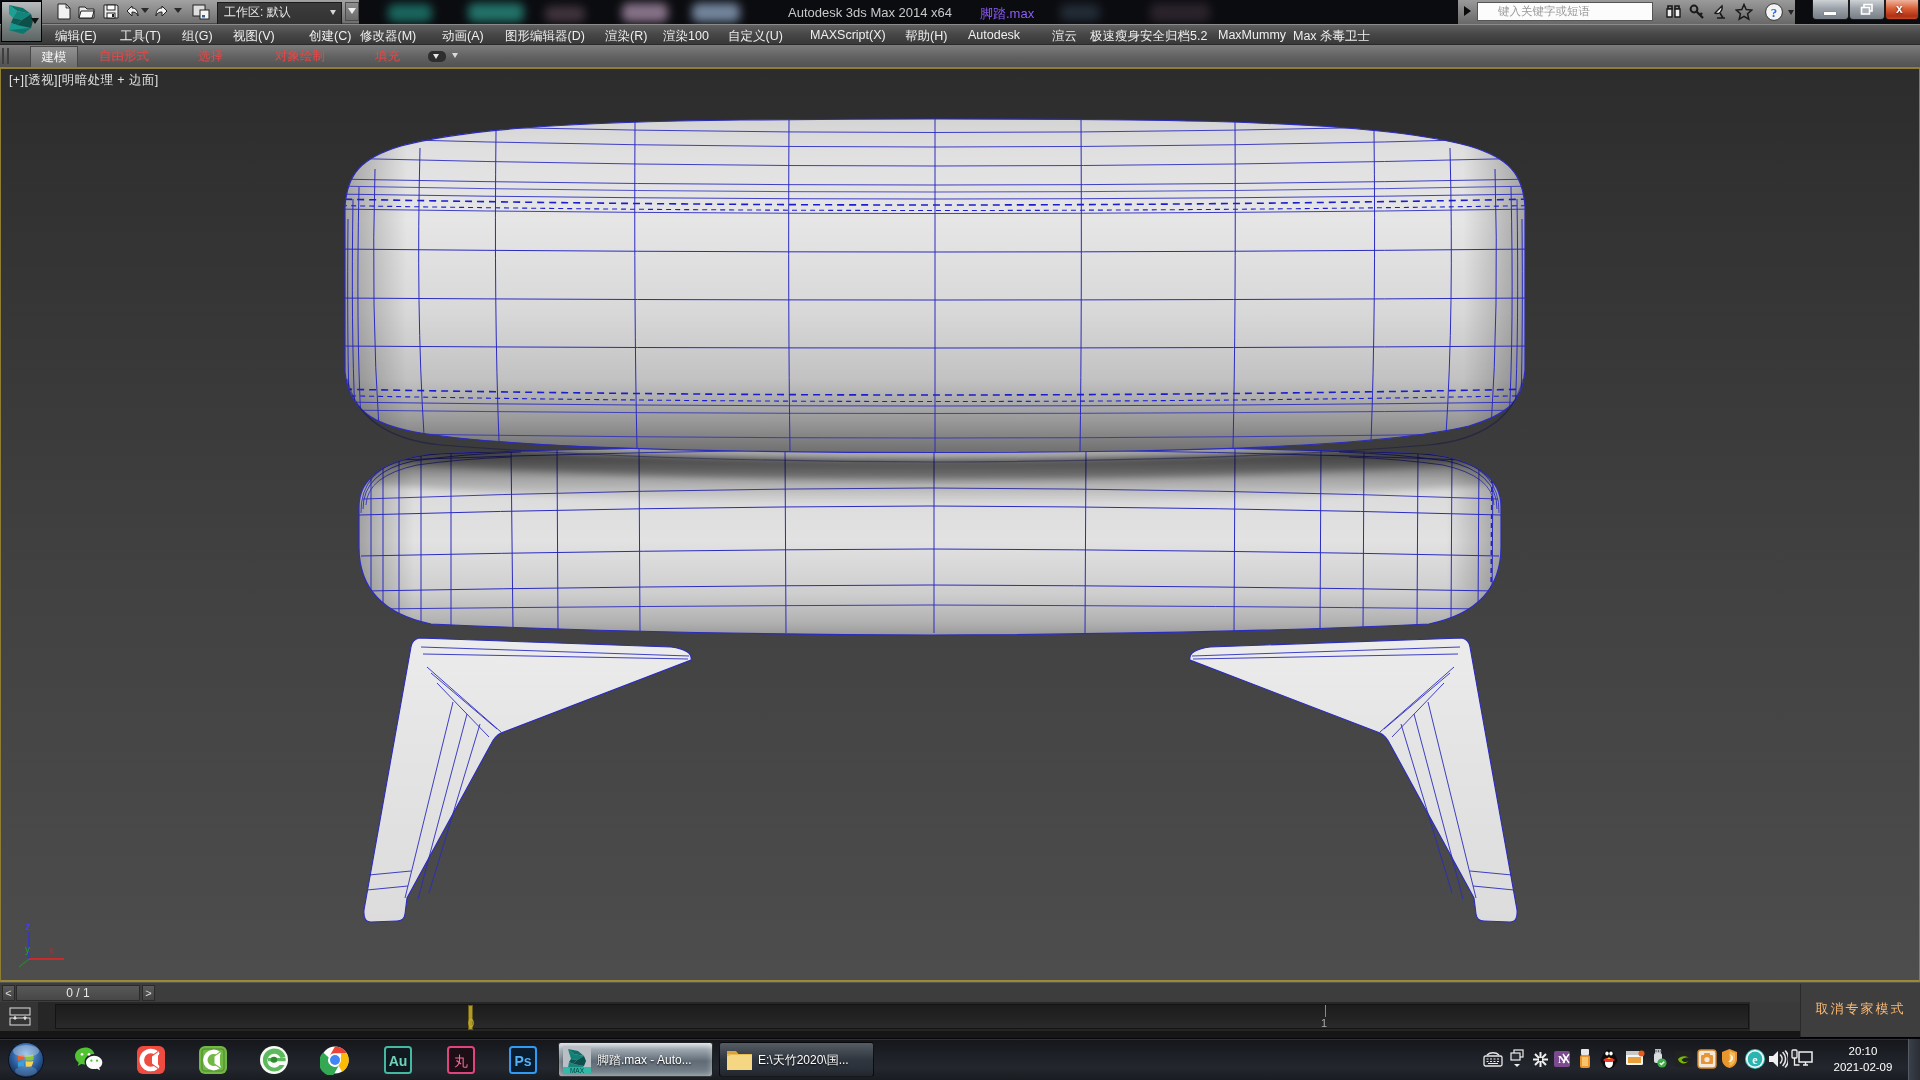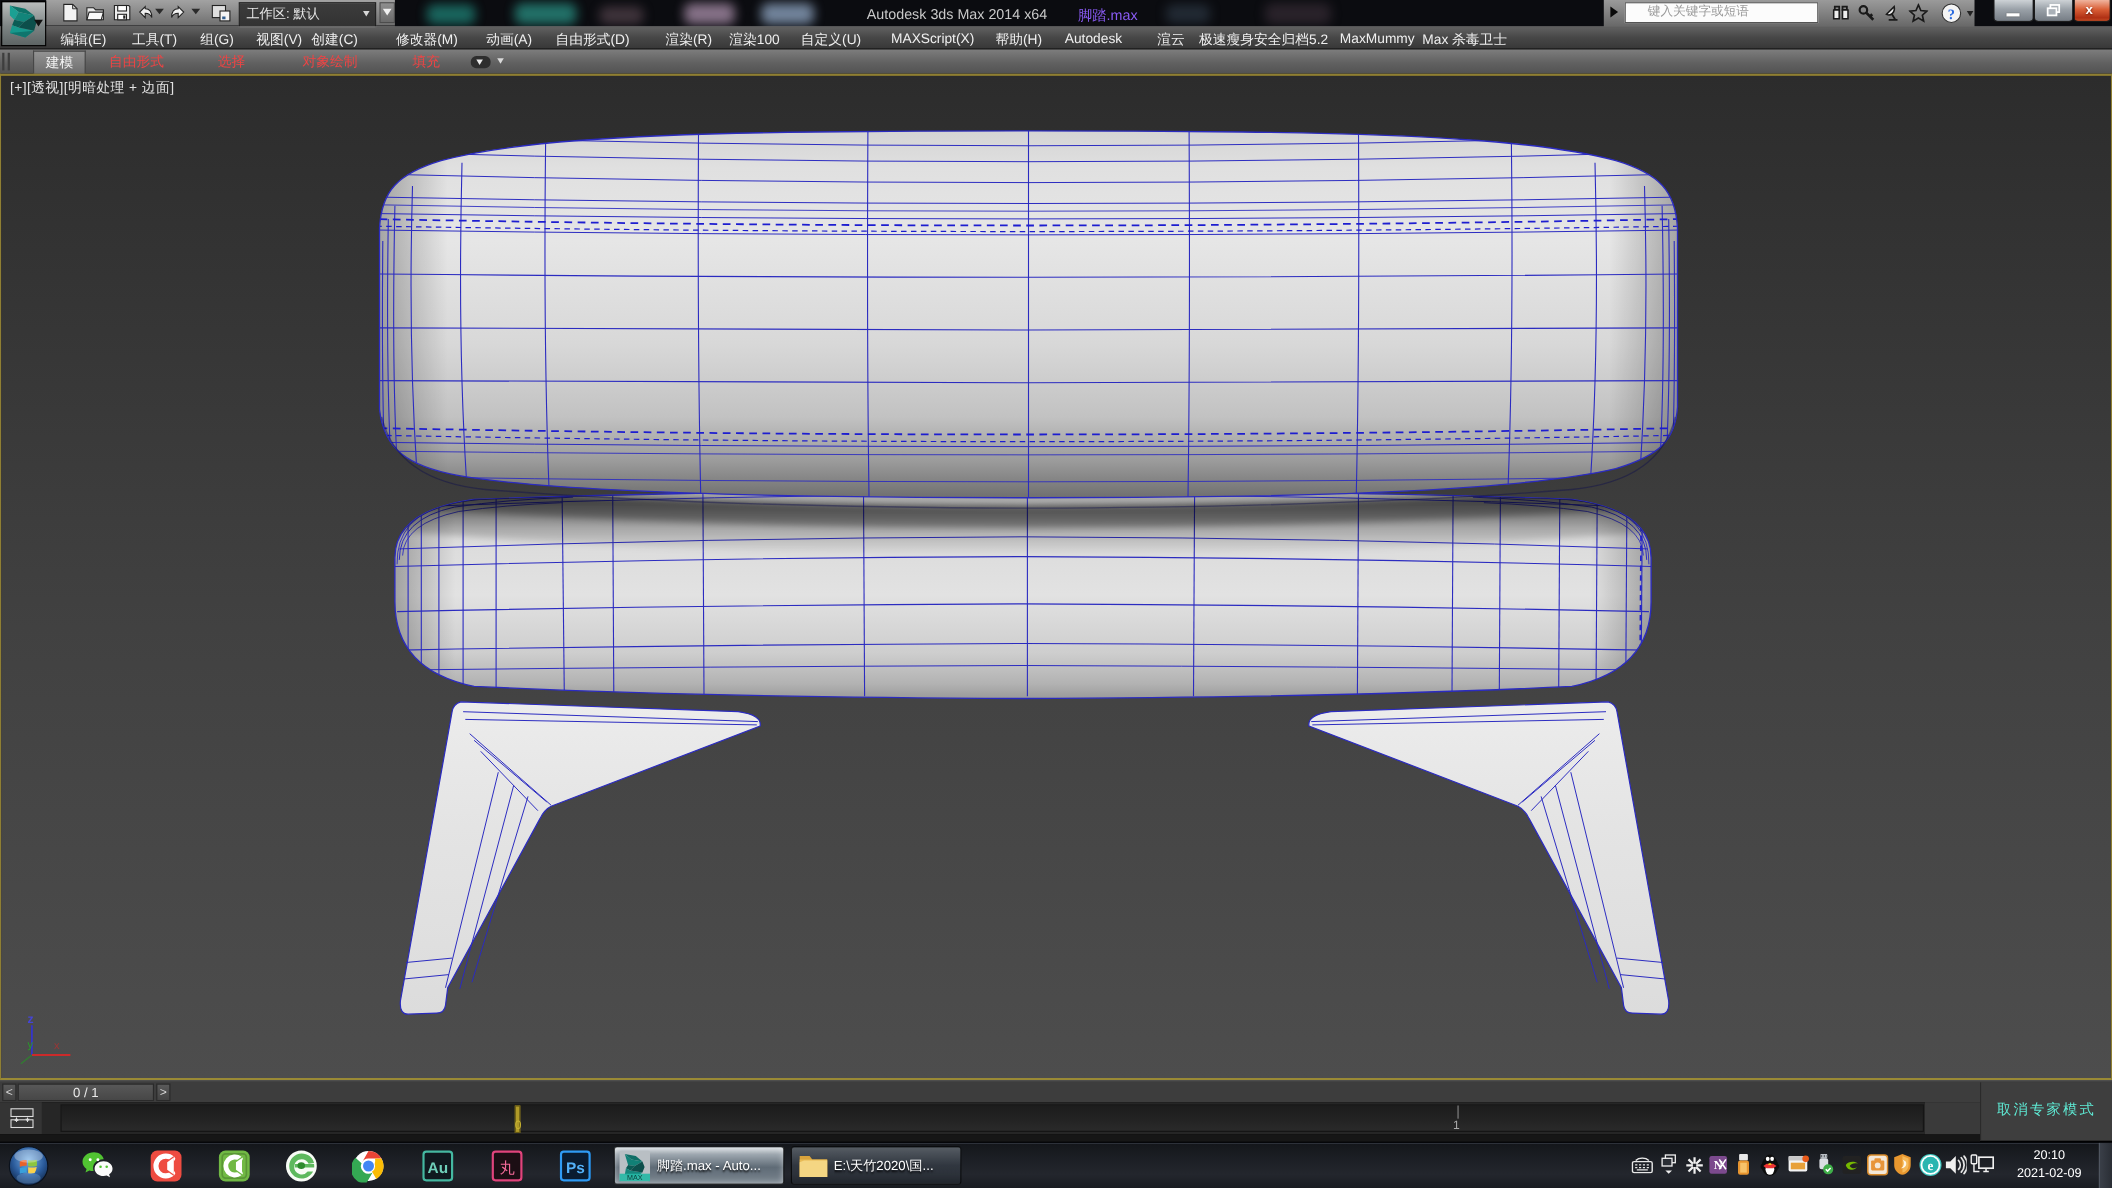--- a/index.html
+++ b/index.html
@@ -26,21 +26,21 @@
 #grip{left:2px;top:48px;width:7px;height:16px;border-left:2px solid #3e3e3e;border-right:2px solid #3e3e3e}
 
 #vp{left:0;top:67px;width:1920px;height:915px;background:linear-gradient(#2c2c2c,#313131 12%,#414141 55%,#4b4b4b 92%,#4d4d4d);border:1px solid #8f7f33;border-top:2px solid #8f7f33;border-bottom:2px solid #9a8a35}
 #vplabel{left:8px;top:3px;color:#e2e2e2;font-size:12.5px;letter-spacing:.4px}
 
 #tslider{left:0;top:982px;width:1920px;height:20px;background:#3d3d3d;border-top:1px solid #555}
 #tshandle{left:16px;top:2px;width:124px;height:16px;background:linear-gradient(#585858,#474747);border:1px solid #2a2a2a;color:#e9e9e9;font-size:12px;text-align:center;line-height:15px}
 .tsbtn{position:absolute;top:2px;width:13px;height:16px;background:linear-gradient(#5a5a5a,#434343);border:1px solid #2a2a2a;color:#ddd;font-size:11px;text-align:center;line-height:15px}
 #trackrow{left:0;top:1002px;width:1920px;height:29px;background:#262626}
 #trackbar{left:55px;top:2px;width:1694px;height:25px;background:linear-gradient(#1c1c1c,#232323 55%,#2a2a2a);border:1px solid #141414}
-#expertbtn{left:1800px;top:984px;width:120px;height:53px;background:#3e3e3e;border-left:1px solid #2a2a2a;color:#5eead4;font-size:13px;letter-spacing:2px;text-align:center;line-height:50px}
+#expertbtn{left:1800px;top:984px;width:120px;height:53px;background:#3e3e3e;border-left:1px solid #2a2a2a;color:#fdba74;font-size:13px;letter-spacing:2px;text-align:center;line-height:50px}
 #understrip{left:0;top:1031px;width:1800px;height:7px;background:#161616}
 
 #taskbar{left:0;top:1038px;width:1920px;height:42px;background:linear-gradient(#14161a,#1d2026 40%,#23262d 70%,#191c21);border-top:1px solid #06070a;box-shadow:inset 0 1px 0 rgba(120,130,150,.25)}
 .tbtn{position:absolute;top:3px;height:35px;border-radius:3px;border:1px solid rgba(0,0,0,.75)}
 .tico{position:absolute;top:6px;width:30px;height:30px}
 .tray{position:absolute;color:#eee}
 #clock{left:1828px;top:4px;width:70px;color:#fff;font-size:11.5px;text-align:center;line-height:16px}
 #showdesk{left:1908px;top:0px;width:12px;height:42px;background:linear-gradient(90deg,#3a3f48,#2a2e35);border-left:1px solid #555b66}
 </style></head><body>
 <div id="stage">
@@ -130,24 +130,24 @@
       </svg></div>
 <div class="winbtn" style="left:1885px;width:34px;background:linear-gradient(#f0b49e,#d95f37 45%,#b03014 85%,#c24b24)">
       <div style="position:absolute;left:10px;top:2px;color:#fff;font-weight:bold;font-size:12px;text-shadow:0 1px 2px #601000">x</div>
     </div>
 
 <div class="abs" id="menubar"></div>
 <div class="mi" style="left:55px">编辑(E)</div>
 <div class="mi" style="left:120px">工具(T)</div>
 <div class="mi" style="left:182px">组(G)</div>
 <div class="mi" style="left:233px">视图(V)</div>
-<div class="mi" style="left:283px">创建(C)</div>
+<div class="mi" style="left:309px">创建(C)</div>
 <div class="mi" style="left:360px">修改器(M)</div>
 <div class="mi" style="left:442px">动画(A)</div>
-<div class="mi" style="left:505px">自由形式(D)</div>
+<div class="mi" style="left:505px">图形编辑器(D)</div>
 <div class="mi" style="left:605px">渲染(R)</div>
 <div class="mi" style="left:663px">渲染100</div>
 <div class="mi" style="left:728px">自定义(U)</div>
 <div class="mi" style="left:810px">MAXScript(X)</div>
 <div class="mi" style="left:905px">帮助(H)</div>
 <div class="mi" style="left:968px">Autodesk</div>
 <div class="mi" style="left:1052px">渲云</div>
 <div class="mi" style="left:1090px">极速瘦身安全归档5.2</div>
 <div class="mi" style="left:1218px">MaxMummy</div>
 <div class="mi" style="left:1293px">Max 杀毒卫士</div>

